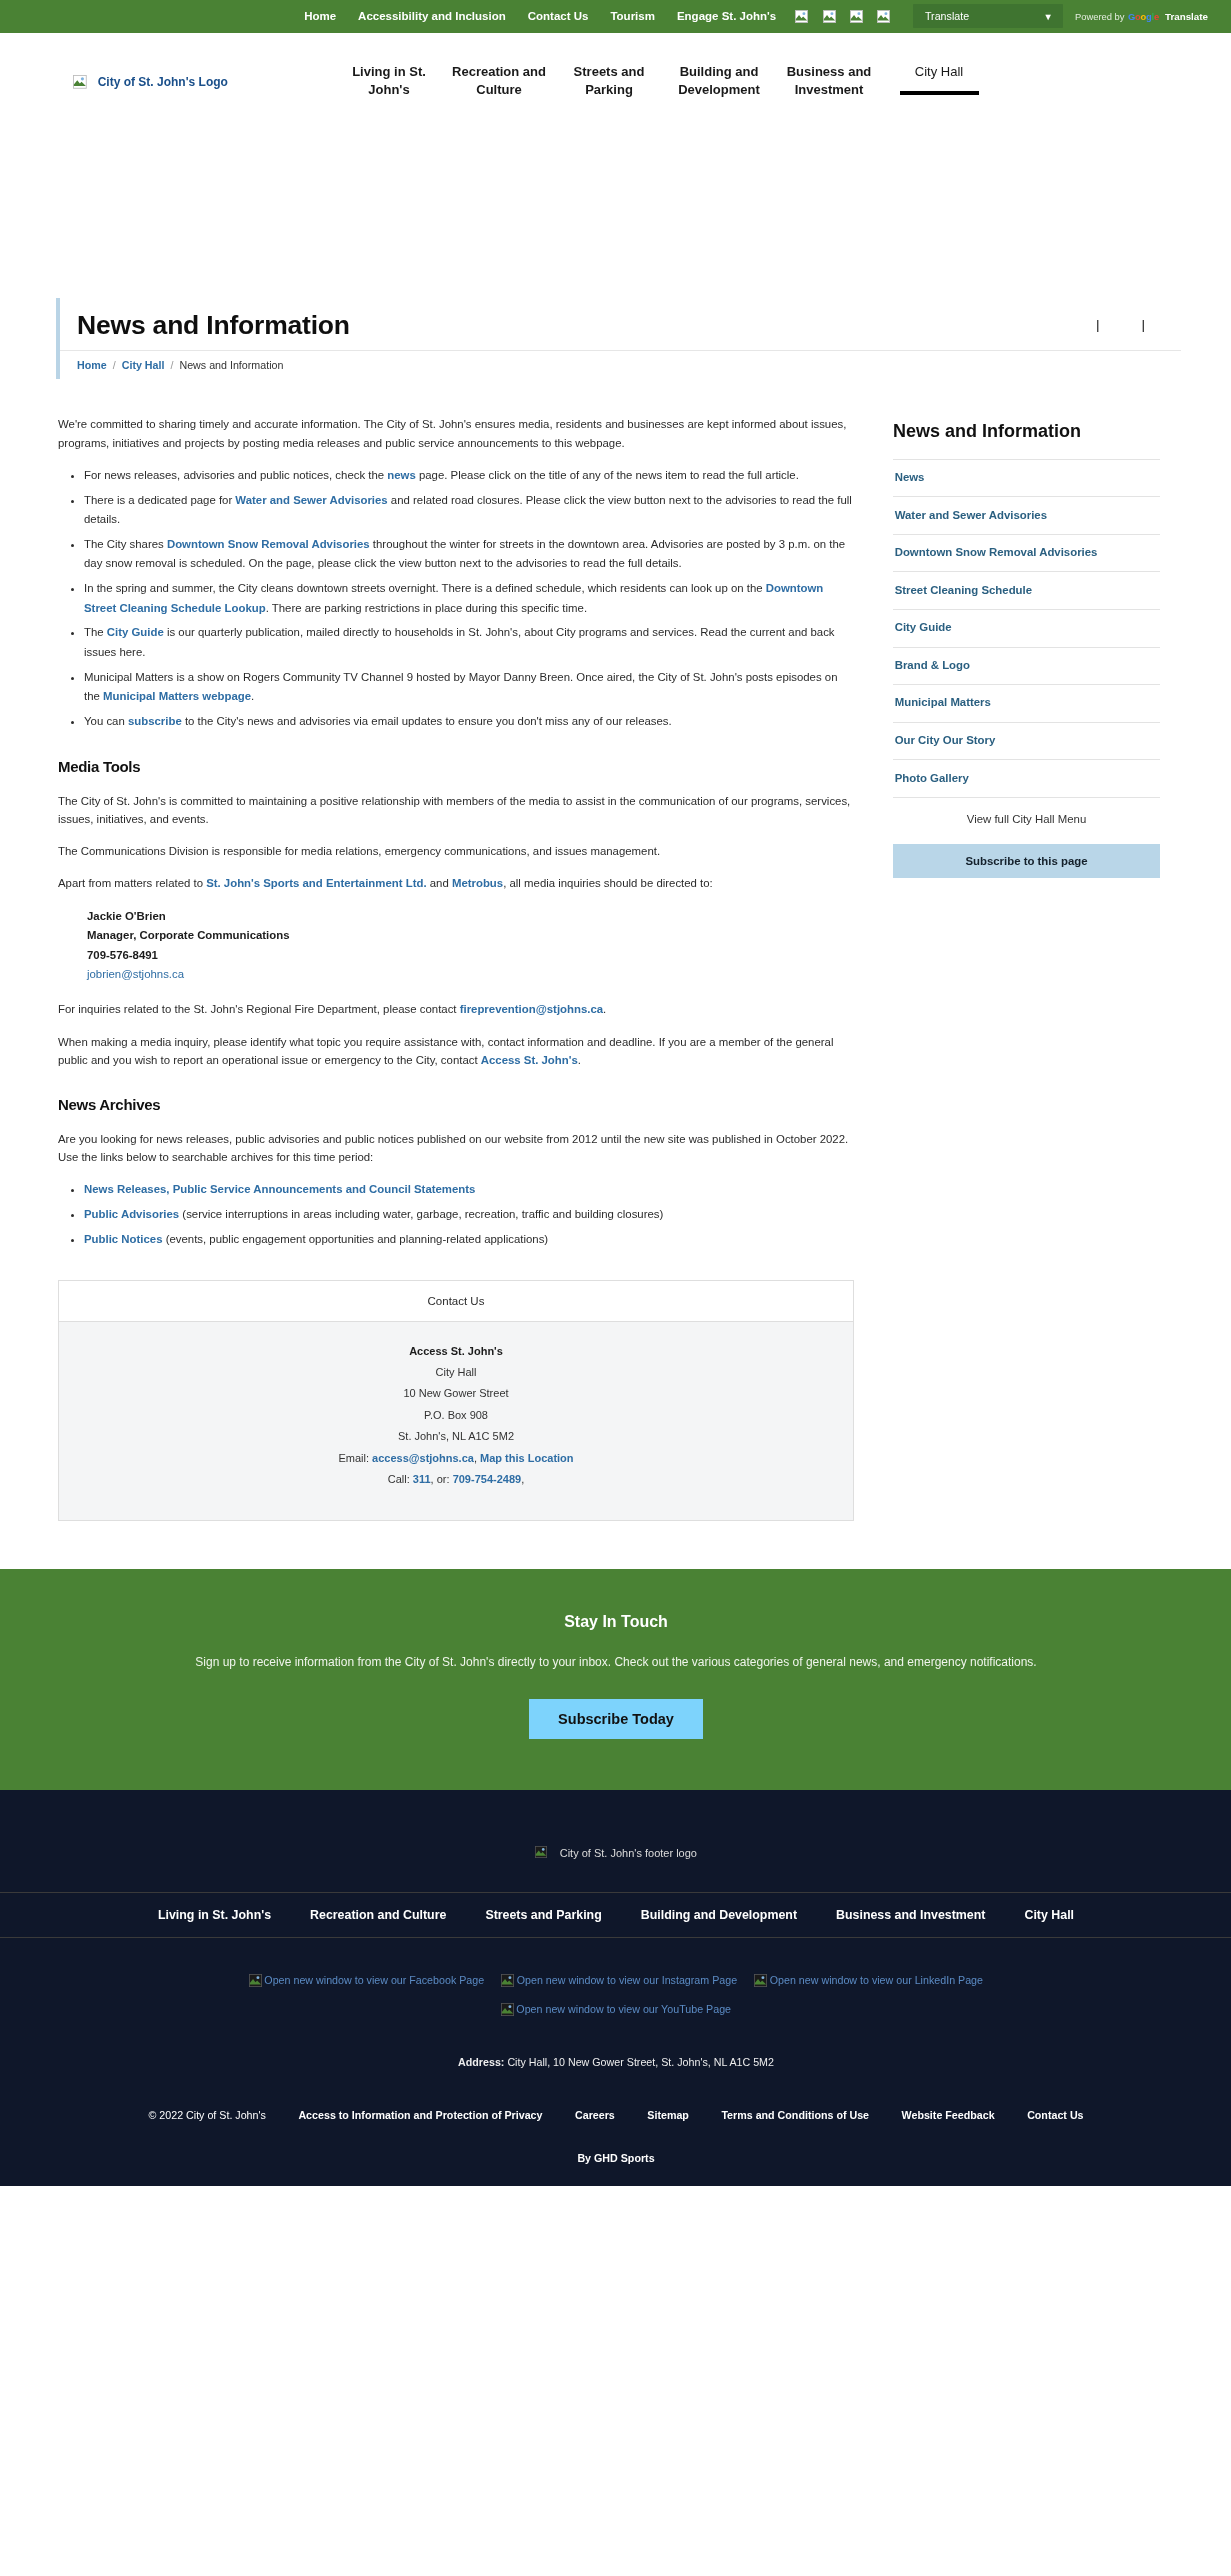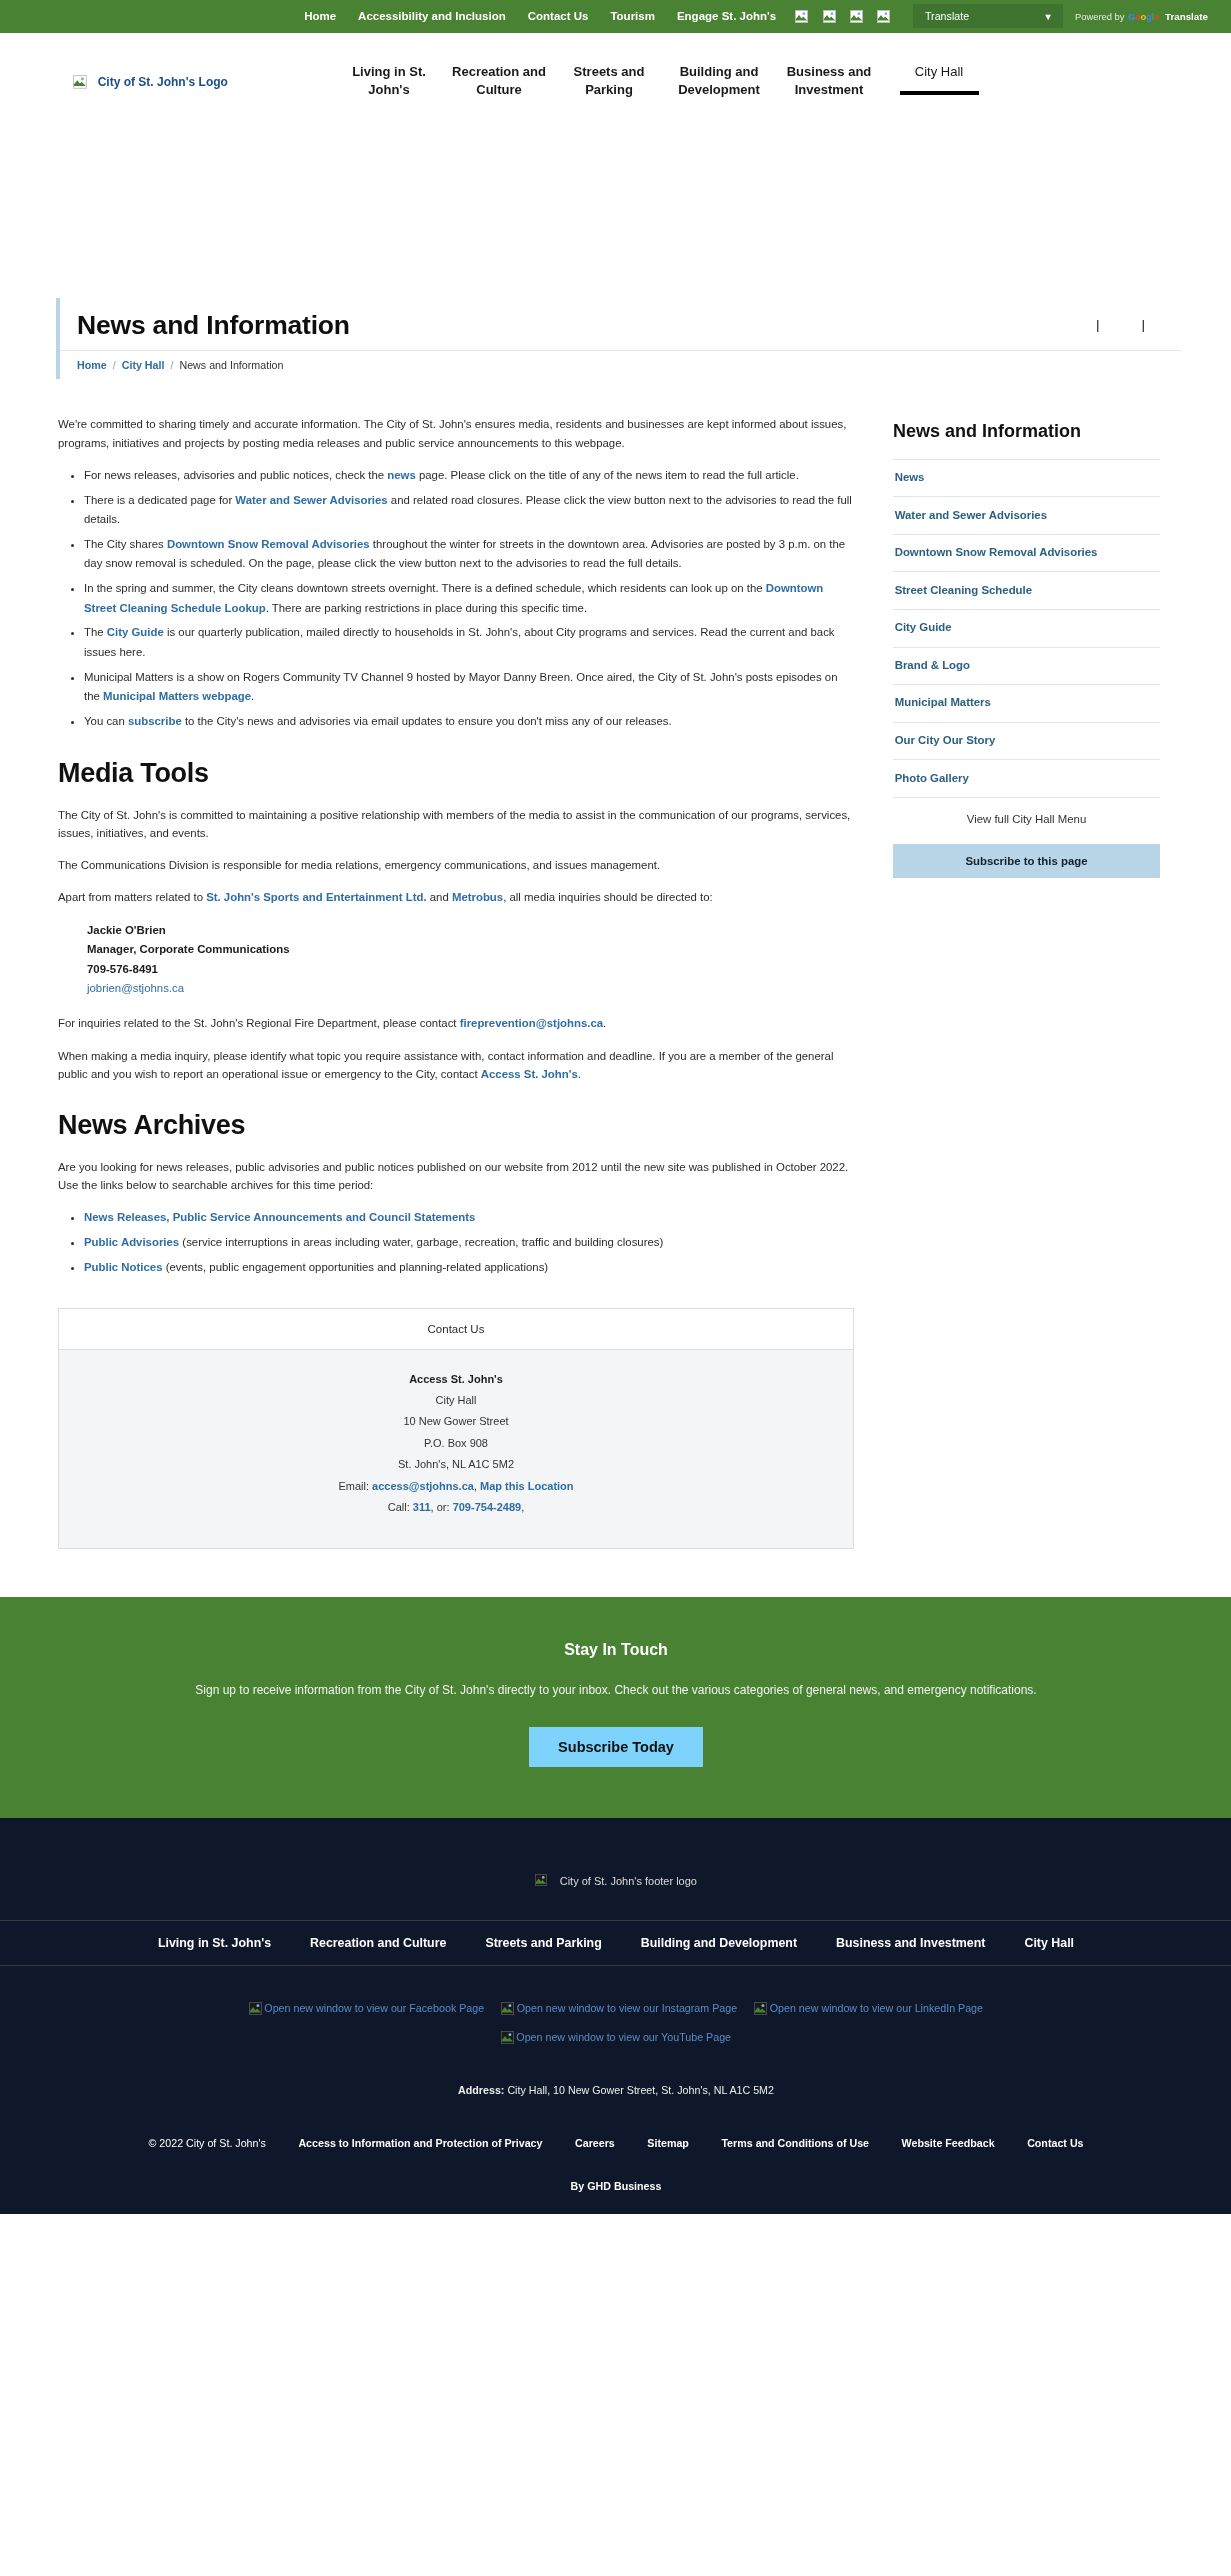--- a/index.html
+++ b/index.html
@@ -170,21 +170,21 @@
     margin:0 0 19px 0;
     padding-left:26px;
   }
   .content ul li {
     font-size:11.4px;
     line-height:1.72;
     margin-bottom:5.1px;
     color:#2b2b2b;
   }
   h2.sect {
-    font-size:27px;
+    font-size:15px;
     font-weight:bold;
     color:#111;
     margin:26px 0 17px 0;
     letter-spacing:-0.3px;
   }
   .contactblock {
     margin:0 0 15.4px 29px;
     font-size:11.4px;
     line-height:1.72;
   }
@@ -557,15 +557,15 @@
 
   <div class="legal-row" id="legal">
       <span>© 2022 City of St. John's</span>
       <a href="#">Access to Information and Protection of Privacy</a>
       <a href="#">Careers</a>
       <a href="#">Sitemap</a>
       <a href="#">Terms and Conditions of Use</a>
       <a href="#">Website Feedback</a>
       <a href="#">Contact Us</a>
     </div>
-  <div class="byline">By GHD Business</div>
+  <div class="byline">By GHD Sports</div>
 </footer>
 
 
 </body></html>

